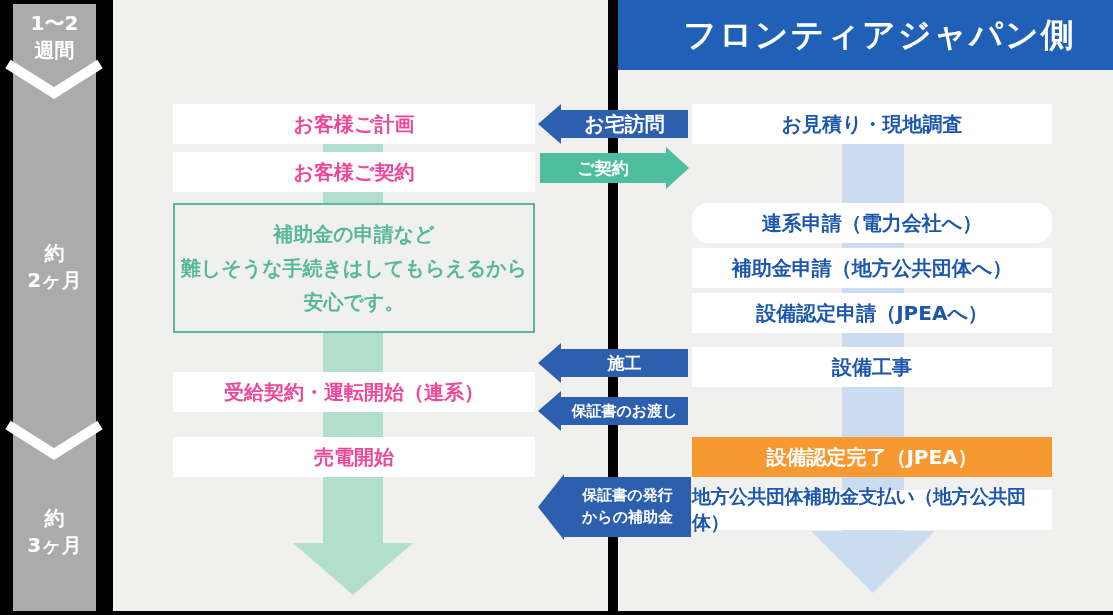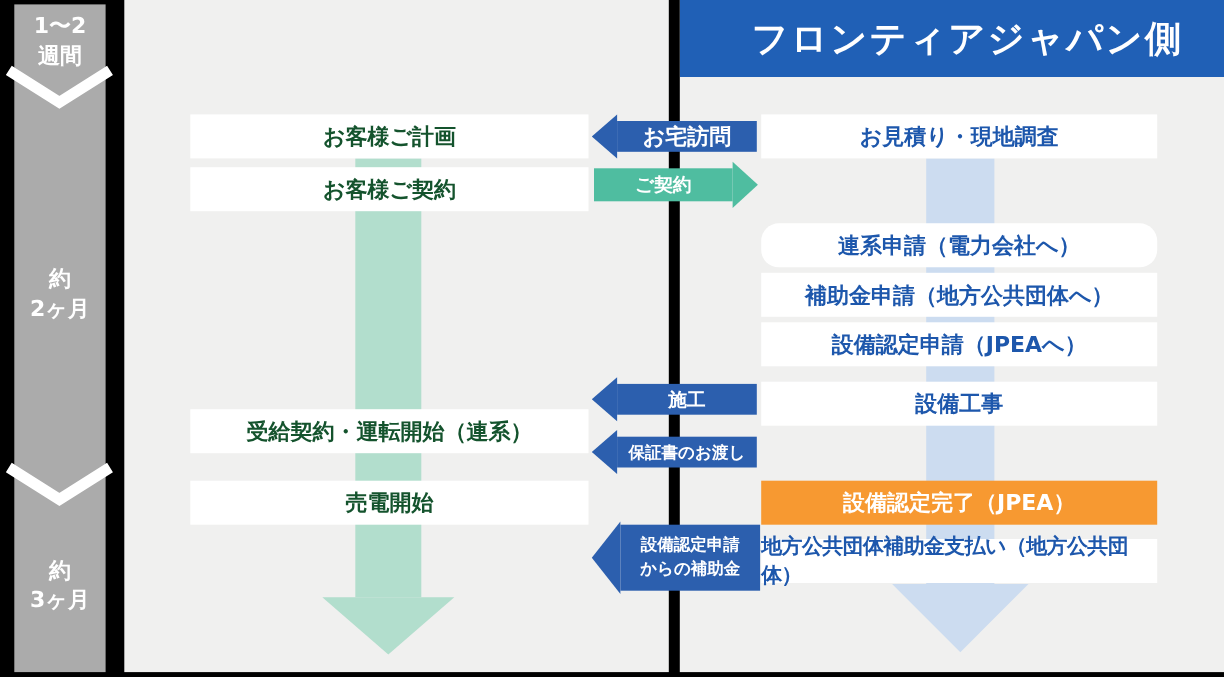--- a/index.html
+++ b/index.html
@@ -28,21 +28,21 @@
               border-left:60px solid transparent;border-right:60px solid transparent;
               border-top:52px solid #b2decd;}
   .stem-blue{left:224px;top:144px;width:62px;height:387px;background:#ccdcf0;}
   .head-blue{position:absolute;left:193px;top:531px;width:0;height:0;z-index:1;
              border-left:62px solid transparent;border-right:62px solid transparent;
              border-top:62px solid #ccdcf0;}
 
   
   .step{position:absolute;height:40px;background:#fff;z-index:2;display:flex;align-items:center;
         justify-content:center;font-weight:bold;font-size:20px;}
-  .col-customer .step{left:60px;width:362px;color:#14532d;}
+  .col-customer .step{left:60px;width:362px;color:#ec4899;}
   .col-company .step{left:74px;width:360px;color:#1d57ac;}
   .step-orange{background:#f79931 !important;color:#fff !important;}
 
   
   .note{position:absolute;left:60px;top:203px;width:362px;height:130px;box-sizing:border-box;
         border:2px solid #5cb89c;background:#f0f0ef;z-index:2;display:flex;flex-direction:column;
         align-items:center;justify-content:center;color:#56b897;font-weight:bold;font-size:20px;
         line-height:1.7;text-align:center;}
 
   
@@ -81,20 +81,25 @@
   </svg>
   <svg class="chev" style="top:417px;" viewBox="0 0 105 46">
     <polyline points="6,8 52,37 98,8" fill="none" stroke="#fff" stroke-width="10"></polyline>
   </svg>
 
   <div class="col col-customer">
     <div class="stem stem-green"></div>
     <div class="head-green"></div>
     <div class="step" style="top:104px;">お客様ご計画</div>
     <div class="step" style="top:152px;">お客様ご契約</div>
+    <div class="note">
+      <div>補助金の申請など</div>
+      <div>難しそうな手続きはしてもらえるから</div>
+      <div>安心です。</div>
+    </div>
     <div class="step" style="top:372px;">受給契約・運転開始（連系）</div>
     <div class="step" style="top:437px;">売電開始</div>
   </div>
 
   <div class="col col-company">
     <div class="col-header">フロンティアジャパン側</div>
     <div class="stem stem-blue"></div>
     <div class="head-blue"></div>
     <div class="step" style="top:104px;">お見積り・現地調査</div>
     <div class="step" style="top:203px;border-radius:16px;">連系申請（電力会社へ）</div>
@@ -121,18 +126,18 @@
   </div>
 
   <div class="marrow blue" style="left:538px;top:391px;height:40px;">
     <div class="tri-left"></div>
     <div class="mbody" style="width:127px;height:28px;font-size:15px;">保証書のお渡し</div>
   </div>
 
   <div class="marrow blue" style="left:538px;top:474px;height:66px;">
     <div class="tri-left big"></div>
     <div class="mbody" style="width:127px;height:60px;font-size:15px;line-height:1.45;">
-      <div>設備認定申請</div>
+      <div>保証書の発行</div>
       <div>からの補助金</div>
     </div>
   </div>
 
 </div>
 
 </body></html>

